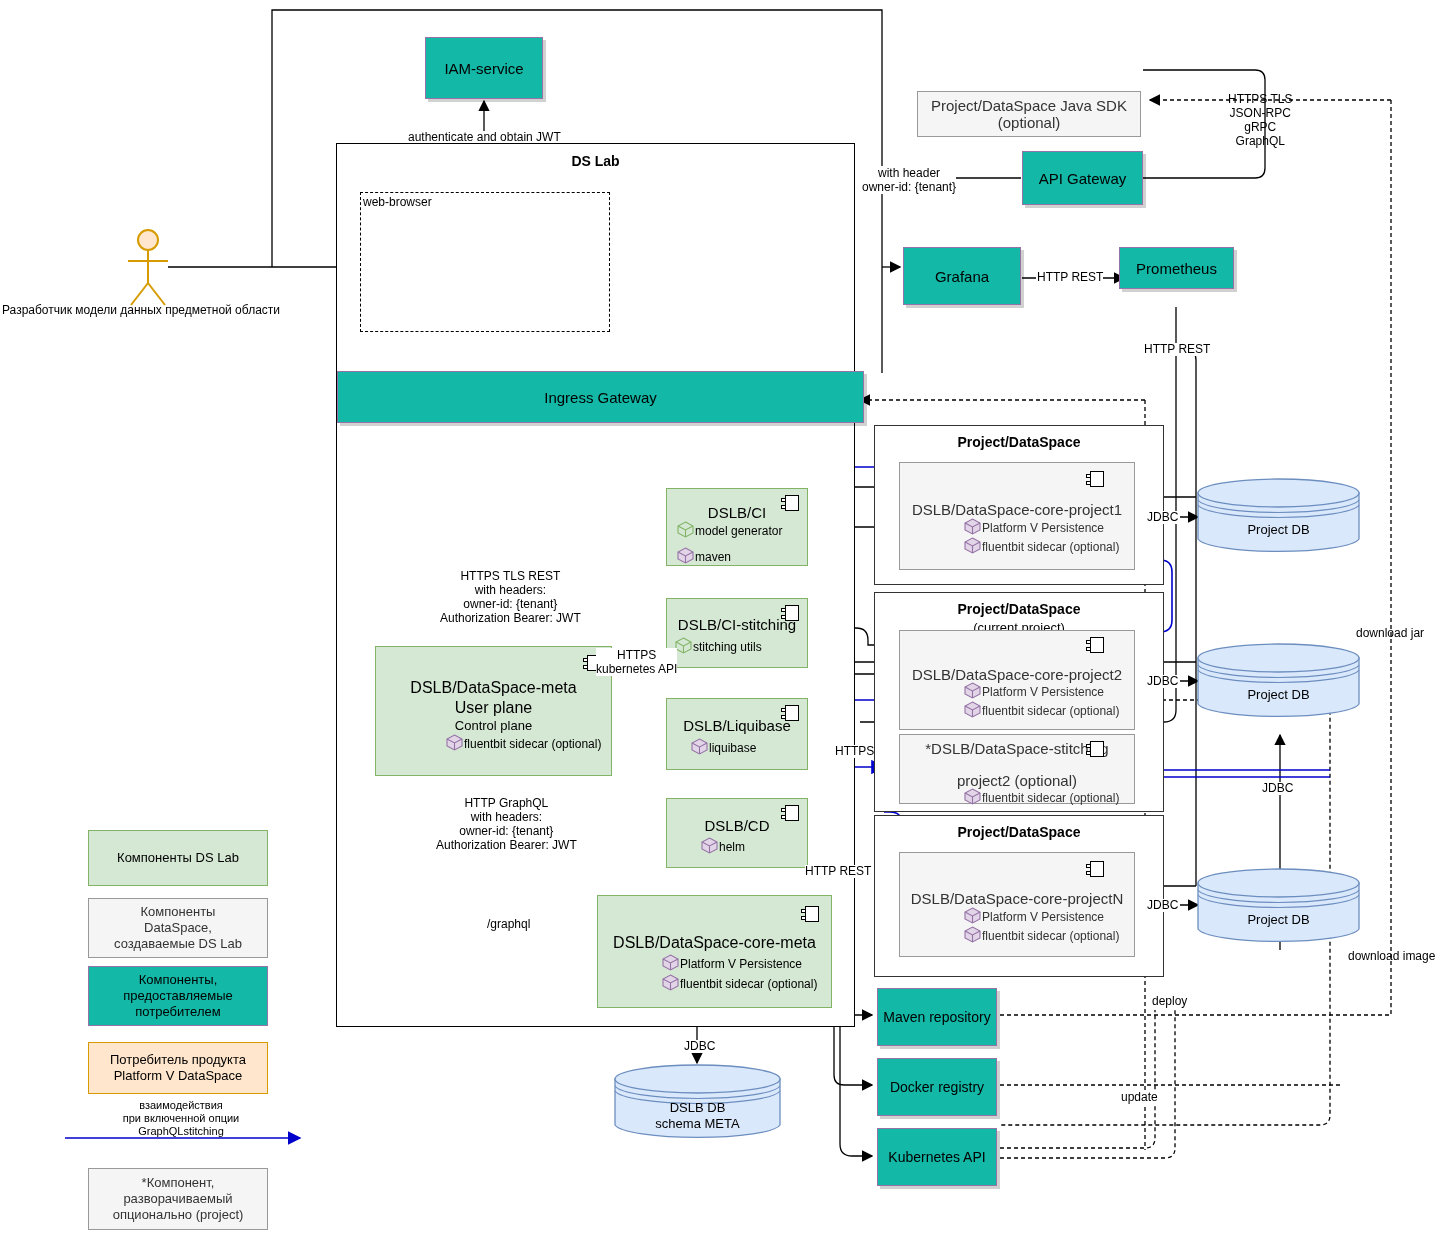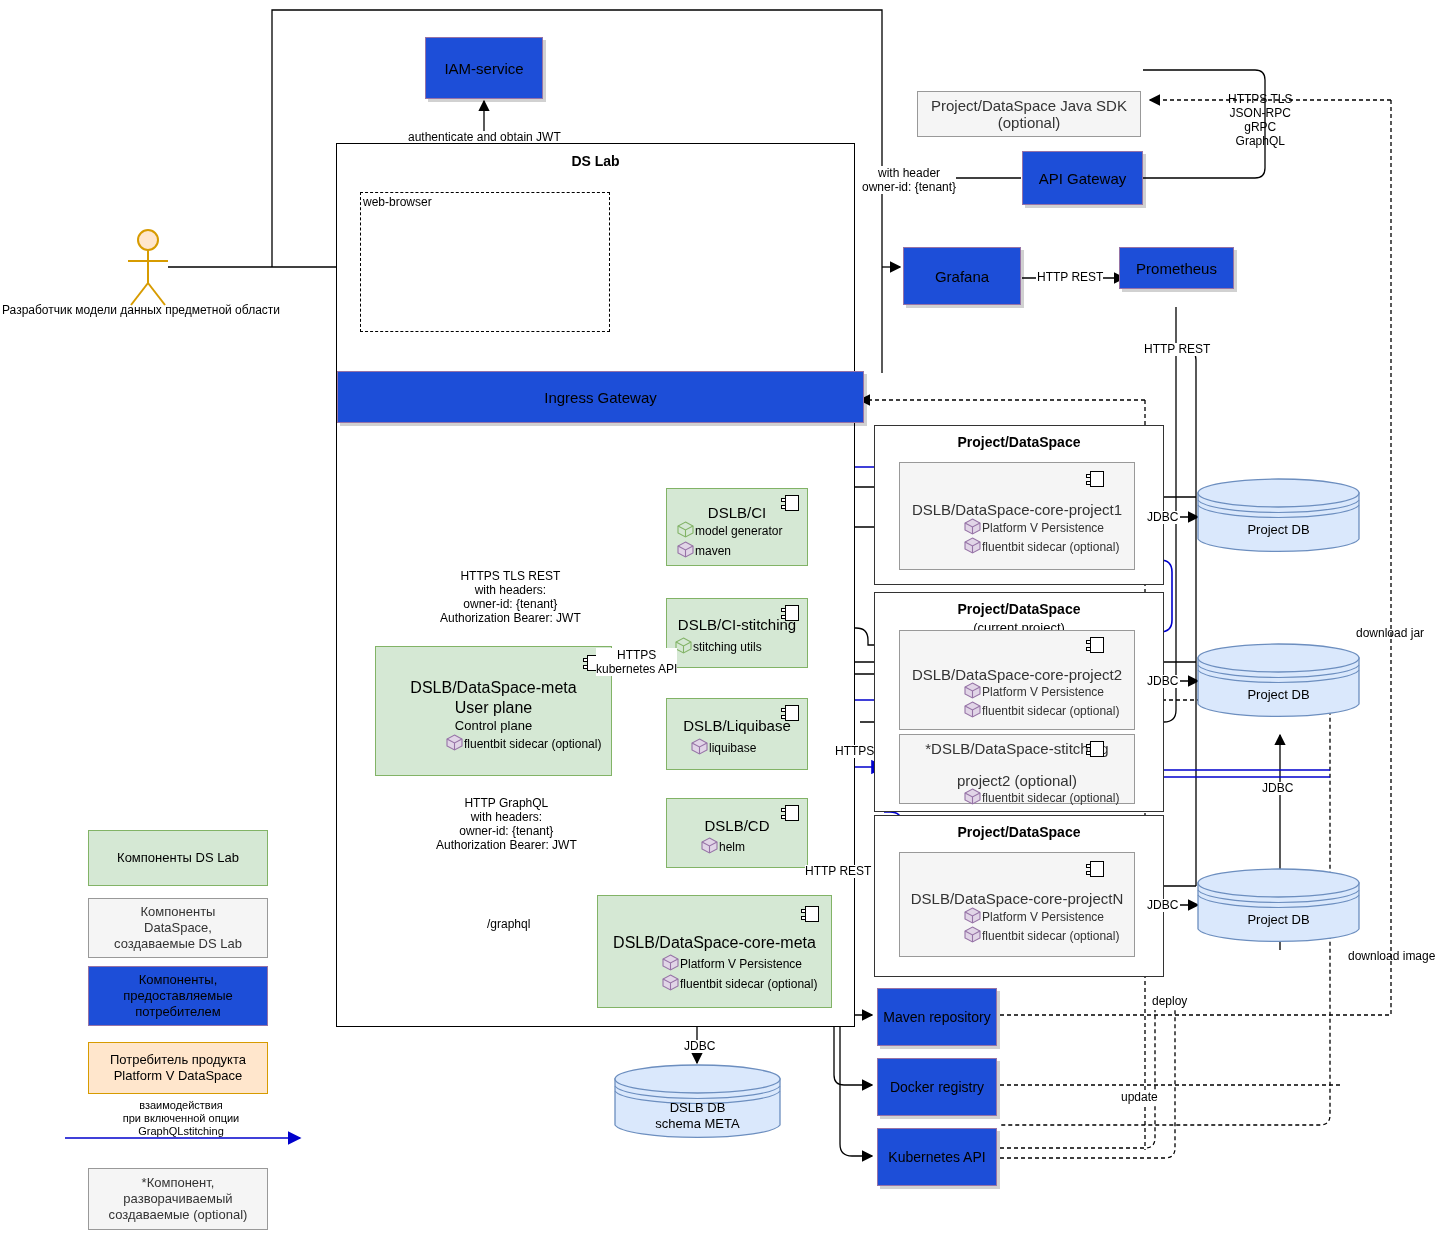--- a/index.html
+++ b/index.html
@@ -4,21 +4,21 @@
 <style>
   html,body{margin:0;padding:0;background:#ffffff;}
   body{font-family:"Liberation Sans","DejaVu Sans",sans-serif;color:#000;}
   #canvas{position:relative;width:1448px;height:1235px;overflow:hidden;background:#fff;}
   .node{position:absolute;box-sizing:border-box;display:flex;align-items:center;justify-content:center;text-align:center;}
   .lbl{position:absolute;font-size:12px;line-height:13px;color:#000;text-align:center;white-space:pre;background:#fff;}
   .lbl.nobg{background:transparent;}
   svg.wires{position:absolute;left:0;top:0;width:1448px;height:1235px;pointer-events:none;}
   
   .green{background:#d5e8d4;border:1px solid #82b366;}
-  .purple{background:#1d4ed8;border:1px solid #9673a6;}
+  .purple{background:#14b8a6;border:1px solid #9673a6;}
   .grey{background:#f5f5f5;border:1px solid #999999;}
   .orange-hdr{background:#ffe6cc;border:1px solid #d79b00;}
   .white{background:#ffffff;border:1px solid #000000;}
   .dashed{background:transparent;border:1px dashed #000;}
   .shadow{box-shadow:3px 3px 0 rgba(0,0,0,0.18);}
   .ttl{font-weight:bold;font-size:14px;}
   .node-title{font-size:15px;}
   .comp-ico{position:absolute;width:18px;height:16px;}
   .comp-ico .body{position:absolute;left:4px;top:0;width:14px;height:16px;background:#fff;border:1.4px solid #000;box-sizing:border-box;}
   .comp-ico .tab1{position:absolute;left:0;top:3px;width:8px;height:4px;background:#fff;border:1.4px solid #000;box-sizing:border-box;}
@@ -200,21 +200,21 @@
         <div class="body"></div>
     </div>
     <div style="text-align:center;margin-top:15px;font-size:15px;">DSLB/CI</div>
     <div class="row-ico" style="margin-left:10px;margin-top:1px;">
       <span class="cube"><svg width="17" height="17" viewBox="0 0 17 17">
             <path d="M8.5 1 L16 5 L16 12 L8.5 16 L1 12 L1 5 Z" fill="#d5e8d4" stroke="#82b366" stroke-width="1.1"></path>
             <path d="M1 5 L8.5 9 L16 5 M8.5 9 L8.5 16" fill="none" stroke="#82b366" stroke-width="1.1"></path>
           </svg></span>
       <span>model generator</span>
     </div>
-    <div class="row-ico" style="margin-left:10px;margin-top:3px;">
+    <div class="row-ico" style="margin-left:10px;margin-top:9px;">
       <span class="cube"><svg width="17" height="17" viewBox="0 0 17 17">
             <path d="M8.5 1 L16 5 L16 12 L8.5 16 L1 12 L1 5 Z" fill="#e1d5e7" stroke="#9673a6" stroke-width="1.1"></path>
             <path d="M1 5 L8.5 9 L16 5 M8.5 9 L8.5 16" fill="none" stroke="#9673a6" stroke-width="1.1"></path>
           </svg></span>
       <span>maven</span>
     </div>
   </div>
 
   <div class="node green" style="left:666px;top:698px;width:142px;height:72px;display:block;">
     <div class="comp-ico" style="right:8px;top:6px;">
@@ -505,16 +505,16 @@
     <defs>
         <marker id="ahb2" markerWidth="9" markerHeight="9" refX="8" refY="4.5" orient="auto">
           <path d="M0,0 L9,4.5 L0,9 z" fill="#00c"></path>
         </marker>
       </defs>
     <line x1="5" y1="10" x2="240" y2="10" stroke="#0000cc" stroke-width="1.5" marker-end="url(#ahb2)"></line>
   </svg>
   <div class="legend-box grey" style="left:88px;top:1168px;width:180px;height:62px;">
     <span style="white-space:pre-line;color:#333;">*Компонент,
 разворачиваемый
-создаваемые (optional)</span>
+опционально (project)</span>
   </div>
 
 </div>
 
 </body></html>

